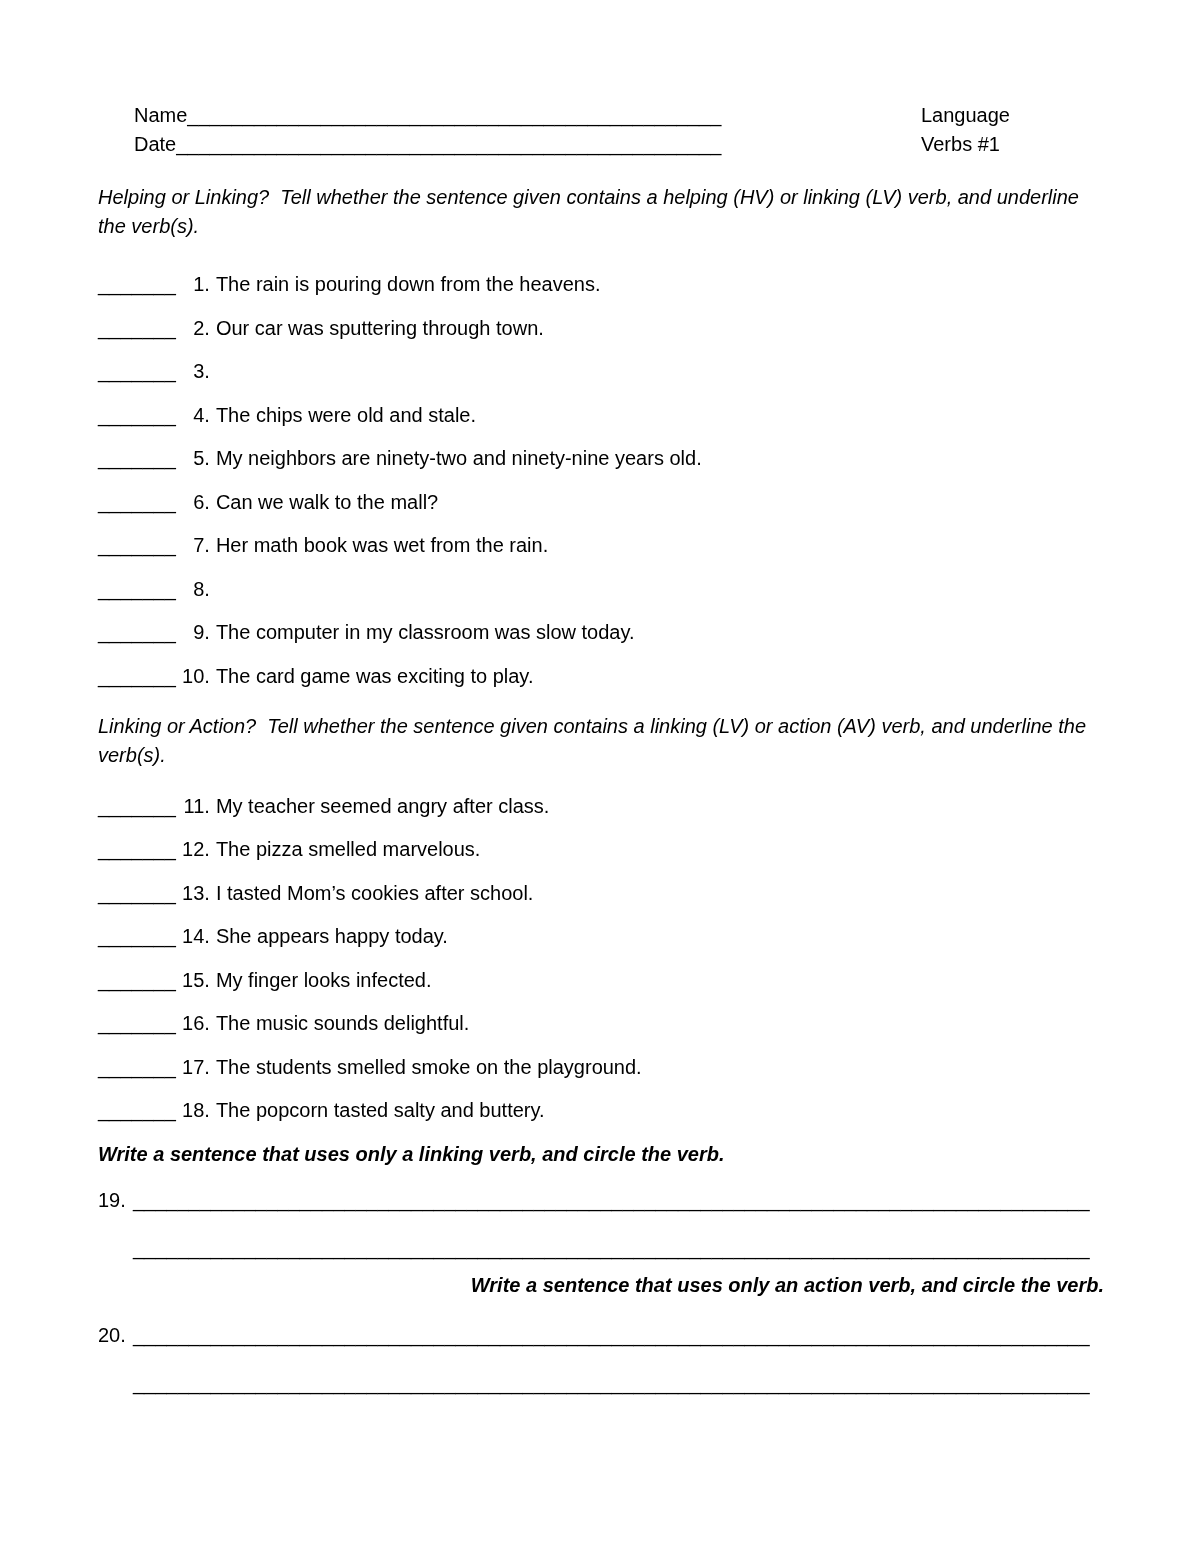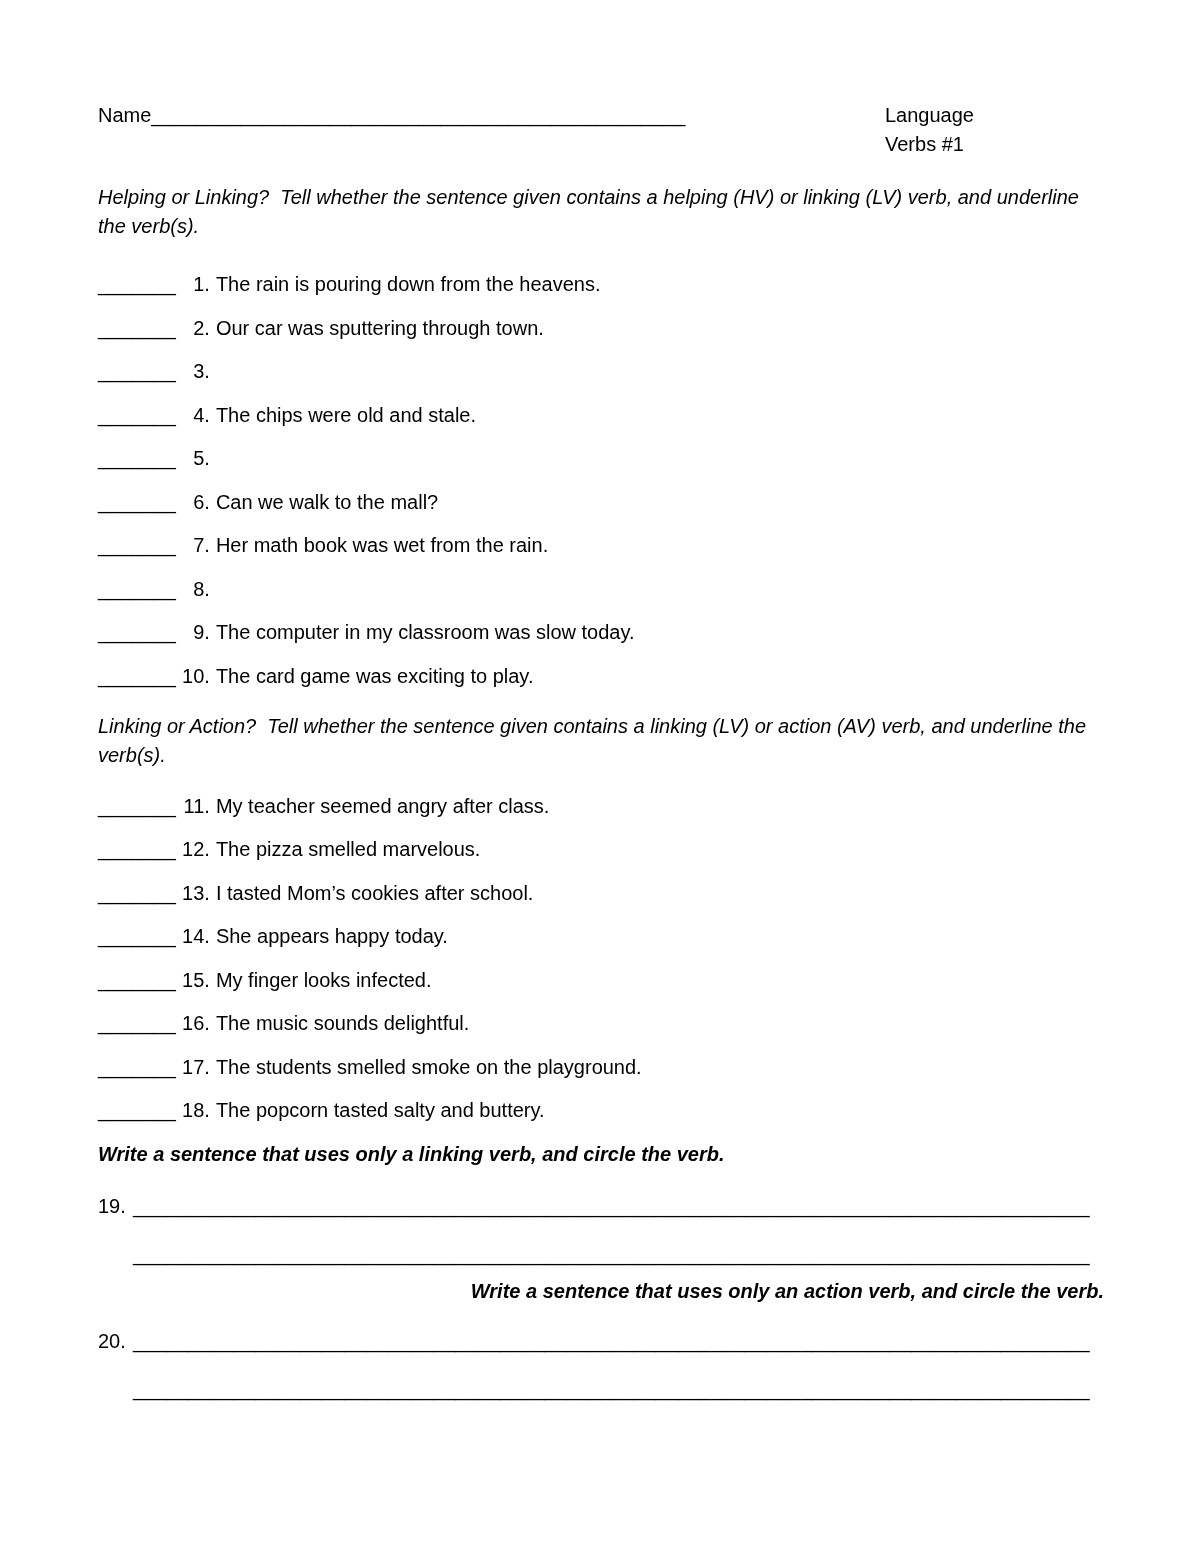--- a/index.html
+++ b/index.html
@@ -10,21 +10,21 @@
     height: 1553px;
     margin: 0 auto;
     background: #ffffff;
     color: #000000;
     font-family: "Liberation Sans", sans-serif;
     font-size: 20px;
     padding: 101px 96px 0 98px;
     overflow: hidden;
   }
   .header { display: flex; }
-  .header-left { width: 777px; }
+  .header-left { width: 777px; margin-left: 36px; }
   .header-line { line-height: 29px; white-space: pre; }
   .header-right { line-height: 29px; margin-left: 10px; }
   .blank-run { letter-spacing: 0; }
   .section-heading {
     font-weight: normal;
     font-style: italic;
     line-height: 29px;
     margin: 24px 0 0 0;
     white-space: pre-wrap;
     max-width: 1002px;
@@ -46,48 +46,49 @@
     font-weight: bold;
     font-style: italic;
     line-height: 24px;
     margin: 0;
     white-space: pre-wrap;
   }
   .write-prompt.p1 { margin-top: 2px; }
   .write-prompt.p2 { margin-top: 13px; text-align: right; }
   .write-line { display: flex; line-height: 24px; white-space: pre; }
   .write-line .wnum { flex: none; display: inline-block; width: 35px; }
-  .write-line.l1a { margin-top: 28px; }
+  .write-line.l1a { margin-top: 22px; }
   .write-line.l1b { margin-top: 24px; margin-left: 35px; }
   .write-line.l2a { margin-top: 26px; }
   .write-line.l2b { margin-top: 24px; margin-left: 35px; }
 </style>
 </head>
 <body>
 
 <div class="page">
 
   <div class="header">
     <div class="header-left">
       <div class="header-line"><span>Name</span><span class="blank-run">________________________________________________</span></div>
+      <div class="header-line"><span>Date</span><span class="blank-run">_________________________________________________</span></div>
     </div>
     <div class="header-right">
       <div>Language</div>
       <div>Verbs #1</div>
     </div>
   </div>
 
   <p class="section-heading first">Helping or Linking?  Tell whether the sentence given contains a helping (HV) or linking (LV) verb, and underline the verb(s).</p>
 
   <div class="item-list first">
     <div class="item"><span class="blank">_______</span><span class="num">1.</span><span class="sentence">The rain is pouring down from the heavens.</span></div>
     <div class="item"><span class="blank">_______</span><span class="num">2.</span><span class="sentence">Our car was sputtering through town.</span></div>
     <div class="item"><span class="blank">_______</span><span class="num">3.</span></div>
     <div class="item"><span class="blank">_______</span><span class="num">4.</span><span class="sentence">The chips were old and stale.</span></div>
-    <div class="item"><span class="blank">_______</span><span class="num">5.</span></div>
+    <div class="item"><span class="blank">_______</span><span class="num">5.</span><span class="sentence">My neighbors are ninety-two and ninety-nine years old.</span></div>
     <div class="item"><span class="blank">_______</span><span class="num">6.</span><span class="sentence">Can we walk to the mall?</span></div>
     <div class="item"><span class="blank">_______</span><span class="num">7.</span><span class="sentence">Her math book was wet from the rain.</span></div>
     <div class="item"><span class="blank">_______</span><span class="num">8.</span></div>
     <div class="item"><span class="blank">_______</span><span class="num">9.</span><span class="sentence">The computer in my classroom was slow today.</span></div>
     <div class="item"><span class="blank">_______</span><span class="num">10.</span><span class="sentence">The card game was exciting to play.</span></div>
   </div>
 
   <p class="section-heading second">Linking or Action?  Tell whether the sentence given contains a linking (LV) or action (AV) verb, and underline the verb(s).</p>
 
   <div class="item-list second">

